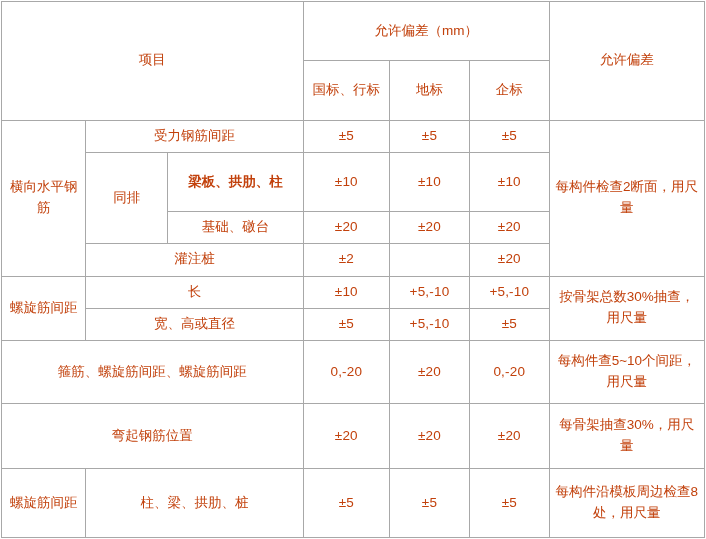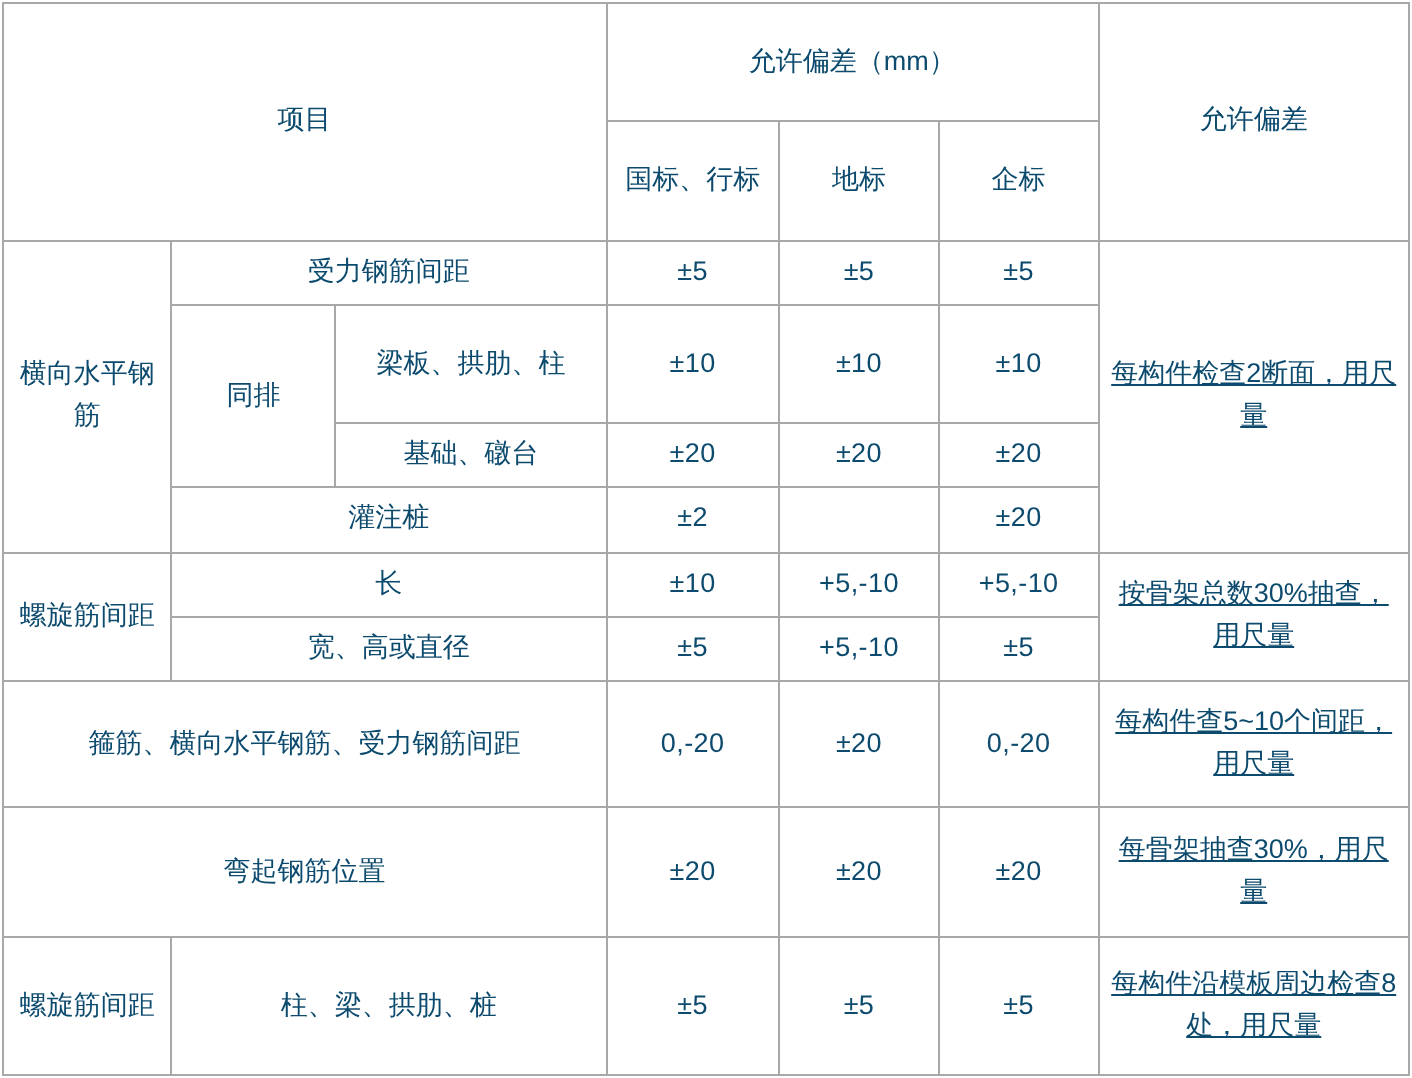--- a/index.html
+++ b/index.html
@@ -23,21 +23,21 @@
   table.spec {
     border-collapse: collapse;
     width: 704px;
     height: 537px;
     margin: 1px 0 0 1px;
     table-layout: fixed;
   }
   table.spec td {
     border: 1px solid #a8a8a8;
     font-size: 13.5px;
-    color: #0c4a6e;
+    color: #c2410c;
     text-align: center;
     vertical-align: middle;
     padding: 3px 4px;
     line-height: 1.55;
     word-break: break-all;
   }
   .hdr {
     font-size: 14px;
     color: #333333;
   }
@@ -47,21 +47,20 @@
   .num {
     font-size: 13px;
     letter-spacing: 0.2px;
   }
   .method {
     text-align: left;
     padding-left: 12px;
     padding-right: 8px;
     font-size: 13.5px;
     line-height: 1.7;
-    text-decoration: underline;
   }
   .faint {
     color: #9a9a9a;
   }
   col.c1 { width: 76px; }
   col.c2 { width: 74px; }
   col.c3 { width: 122px; }
   col.c4 { width: 78px; }
   col.c5 { width: 72px; }
   col.c6 { width: 72px; }
@@ -99,21 +98,21 @@
         <td class="lbl" rowspan="4">横向水平钢筋</td>
         <td class="lbl" colspan="2">受力钢筋间距</td>
         <td class="num">±5</td>
         <td class="num">±5</td>
         <td class="num">±5</td>
         <td class="method" rowspan="4">每构件检查2断面，用尺量</td>
       </tr>
 
       <tr>
         <td class="lbl" rowspan="2">同排</td>
-        <td class="lbl" style="height:52px;">梁板、拱肋、柱</td>
+        <td class="lbl" style="height:52px;font-weight:bold;">梁板、拱肋、柱</td>
         <td class="num">±10</td>
         <td class="num">±10</td>
         <td class="num">±10</td>
       </tr>
 
       <tr>
         <td class="lbl">基础、礅台</td>
         <td class="num">±20</td>
         <td class="num">±20</td>
         <td class="num">±20</td>
@@ -136,21 +135,21 @@
       </tr>
 
       <tr>
         <td class="lbl" colspan="2">宽、高或直径</td>
         <td class="num">±5</td>
         <td class="num">+5,-10</td>
         <td class="num">±5</td>
       </tr>
 
       <tr>
-        <td class="lbl" colspan="3" style="height:56px;">箍筋、横向水平钢筋、受力钢筋间距</td>
+        <td class="lbl" colspan="3" style="height:56px;">箍筋、螺旋筋间距、螺旋筋间距</td>
         <td class="num">0,-20</td>
         <td class="num">±20</td>
         <td class="num">0,-20</td>
         <td class="method">每构件查5~10个间距，用尺量</td>
       </tr>
 
       <tr>
         <td class="lbl" colspan="3" style="height:58px;">弯起钢筋位置</td>
         <td class="num">±20</td>
         <td class="num">±20</td>

